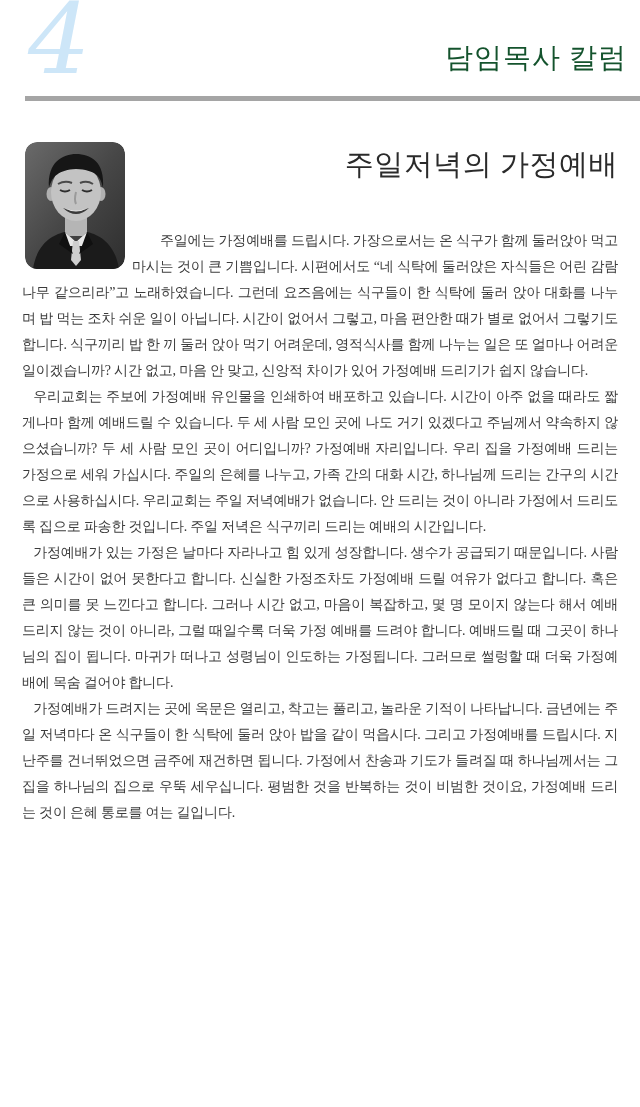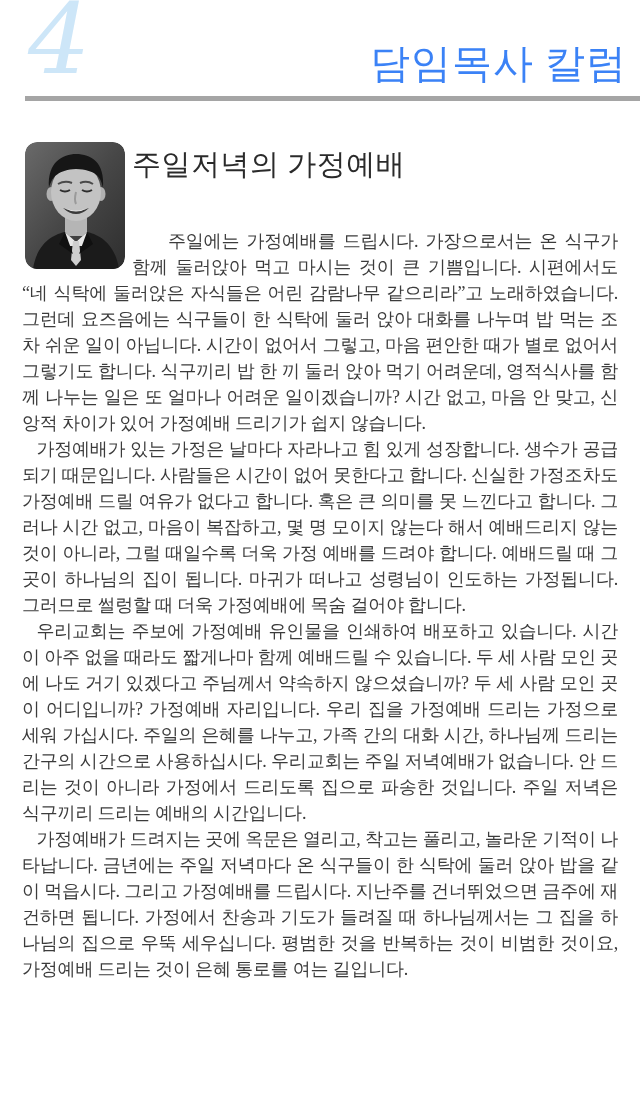--- a/index.html
+++ b/index.html
@@ -25,24 +25,24 @@
     font-weight: 400;
     font-size: 98px;
     line-height: 1.1;
     color: #cde6f8;
     user-select: none;
   }
   .header-title {
     position: absolute;
     top: 44px;
     right: 13px;
-    font-size: 40px;
+    font-size: 28px;
     line-height: 1;
     font-weight: 500;
-    color: #3b82f6;
+    color: #14532d;
     letter-spacing: 1px;
     white-space: nowrap;
   }
   .header-rule {
     position: absolute;
     top: 96px;
     left: 25px;
     right: 0;
     height: 5px;
     background: #a5a5a5;
@@ -62,28 +62,28 @@
     margin: 0 7px 4px 3px;
     border-radius: 12px;
     overflow: hidden;
     display: block;
   }
   .pastor-photo svg { display: block; }
   .article-title {
     font-size: 29px;
     font-weight: 500;
     color: #2a2a2a;
-    text-align: left;
+    text-align: right;
     letter-spacing: 0.5px;
     margin: 4px 0 46px 0;
     line-height: 36px;
   }
   .body-text p {
     margin: 0;
-    font-size: 18px;
+    font-size: 14px;
     line-height: 26px;
     color: #3b3b3b;
     text-align: justify;
     letter-spacing: -0.2px;
     word-break: break-all;
   }
   .body-text p.first {
     text-indent: 2em;
   }
   .body-text p.indent {
@@ -145,18 +145,18 @@
         <path d="M40 90 L48 112 L34 102 Z" fill="#101010"></path>
         <path d="M62 90 L54 112 L68 102 Z" fill="#101010"></path>
       </g>
     </svg>
   </span>
 
   <h1 class="article-title">주일저녁의 가정예배</h1>
 
   <div class="body-text">
     <p class="first">주일에는 가정예배를 드립시다. 가장으로서는 온 식구가 함께 둘러앉아 먹고 마시는 것이 큰 기쁨입니다. 시편에서도 “네 식탁에 둘러앉은 자식들은 어린 감람나무 같으리라”고 노래하였습니다. 그런데 요즈음에는 식구들이 한 식탁에 둘러 앉아 대화를 나누며 밥 먹는 조차 쉬운 일이 아닙니다. 시간이 없어서 그렇고, 마음 편안한 때가 별로 없어서 그렇기도 합니다. 식구끼리 밥 한 끼 둘러 앉아 먹기 어려운데, 영적식사를 함께 나누는 일은 또 얼마나 어려운 일이겠습니까? 시간 없고, 마음 안 맞고, 신앙적 차이가 있어 가정예배 드리기가 쉽지 않습니다.</p>
+    <p class="indent">우리교회는 주보에 가정예배 유인물을 인쇄하여 배포하고 있습니다. 시간이 아주 없을 때라도 짧게나마 함께 예배드릴 수 있습니다. 두 세 사람 모인 곳에 나도 거기 있겠다고 주님께서 약속하지 않으셨습니까? 두 세 사람 모인 곳이 어디입니까? 가정예배 자리입니다. 우리 집을 가정예배 드리는 가정으로 세워 가십시다. 주일의 은혜를 나누고, 가족 간의 대화 시간, 하나님께 드리는 간구의 시간으로 사용하십시다. 우리교회는 주일 저녁예배가 없습니다. 안 드리는 것이 아니라 가정에서 드리도록 집으로 파송한 것입니다. 주일 저녁은 식구끼리 드리는 예배의 시간입니다.</p>
     <p class="indent">가정예배가 있는 가정은 날마다 자라나고 힘 있게 성장합니다. 생수가 공급되기 때문입니다. 사람들은 시간이 없어 못한다고 합니다. 신실한 가정조차도 가정예배 드릴 여유가 없다고 합니다. 혹은 큰 의미를 못 느낀다고 합니다. 그러나 시간 없고, 마음이 복잡하고, 몇 명 모이지 않는다 해서 예배드리지 않는 것이 아니라, 그럴 때일수록 더욱 가정 예배를 드려야 합니다. 예배드릴 때 그곳이 하나님의 집이 됩니다. 마귀가 떠나고 성령님이 인도하는 가정됩니다. 그러므로 썰렁할 때 더욱 가정예배에 목숨 걸어야 합니다.</p>
-    <p class="indent">우리교회는 주보에 가정예배 유인물을 인쇄하여 배포하고 있습니다. 시간이 아주 없을 때라도 짧게나마 함께 예배드릴 수 있습니다. 두 세 사람 모인 곳에 나도 거기 있겠다고 주님께서 약속하지 않으셨습니까? 두 세 사람 모인 곳이 어디입니까? 가정예배 자리입니다. 우리 집을 가정예배 드리는 가정으로 세워 가십시다. 주일의 은혜를 나누고, 가족 간의 대화 시간, 하나님께 드리는 간구의 시간으로 사용하십시다. 우리교회는 주일 저녁예배가 없습니다. 안 드리는 것이 아니라 가정에서 드리도록 집으로 파송한 것입니다. 주일 저녁은 식구끼리 드리는 예배의 시간입니다.</p>
     <p class="indent">가정예배가 드려지는 곳에 옥문은 열리고, 착고는 풀리고, 놀라운 기적이 나타납니다. 금년에는 주일 저녁마다 온 식구들이 한 식탁에 둘러 앉아 밥을 같이 먹읍시다. 그리고 가정예배를 드립시다. 지난주를 건너뛰었으면 금주에 재건하면 됩니다. 가정에서 찬송과 기도가 들려질 때 하나님께서는 그 집을 하나님의 집으로 우뚝 세우십니다. 평범한 것을 반복하는 것이 비범한 것이요, 가정예배 드리는 것이 은혜 통로를 여는 길입니다.</p>
   </div>
 
 </div>
 
 </body></html>

